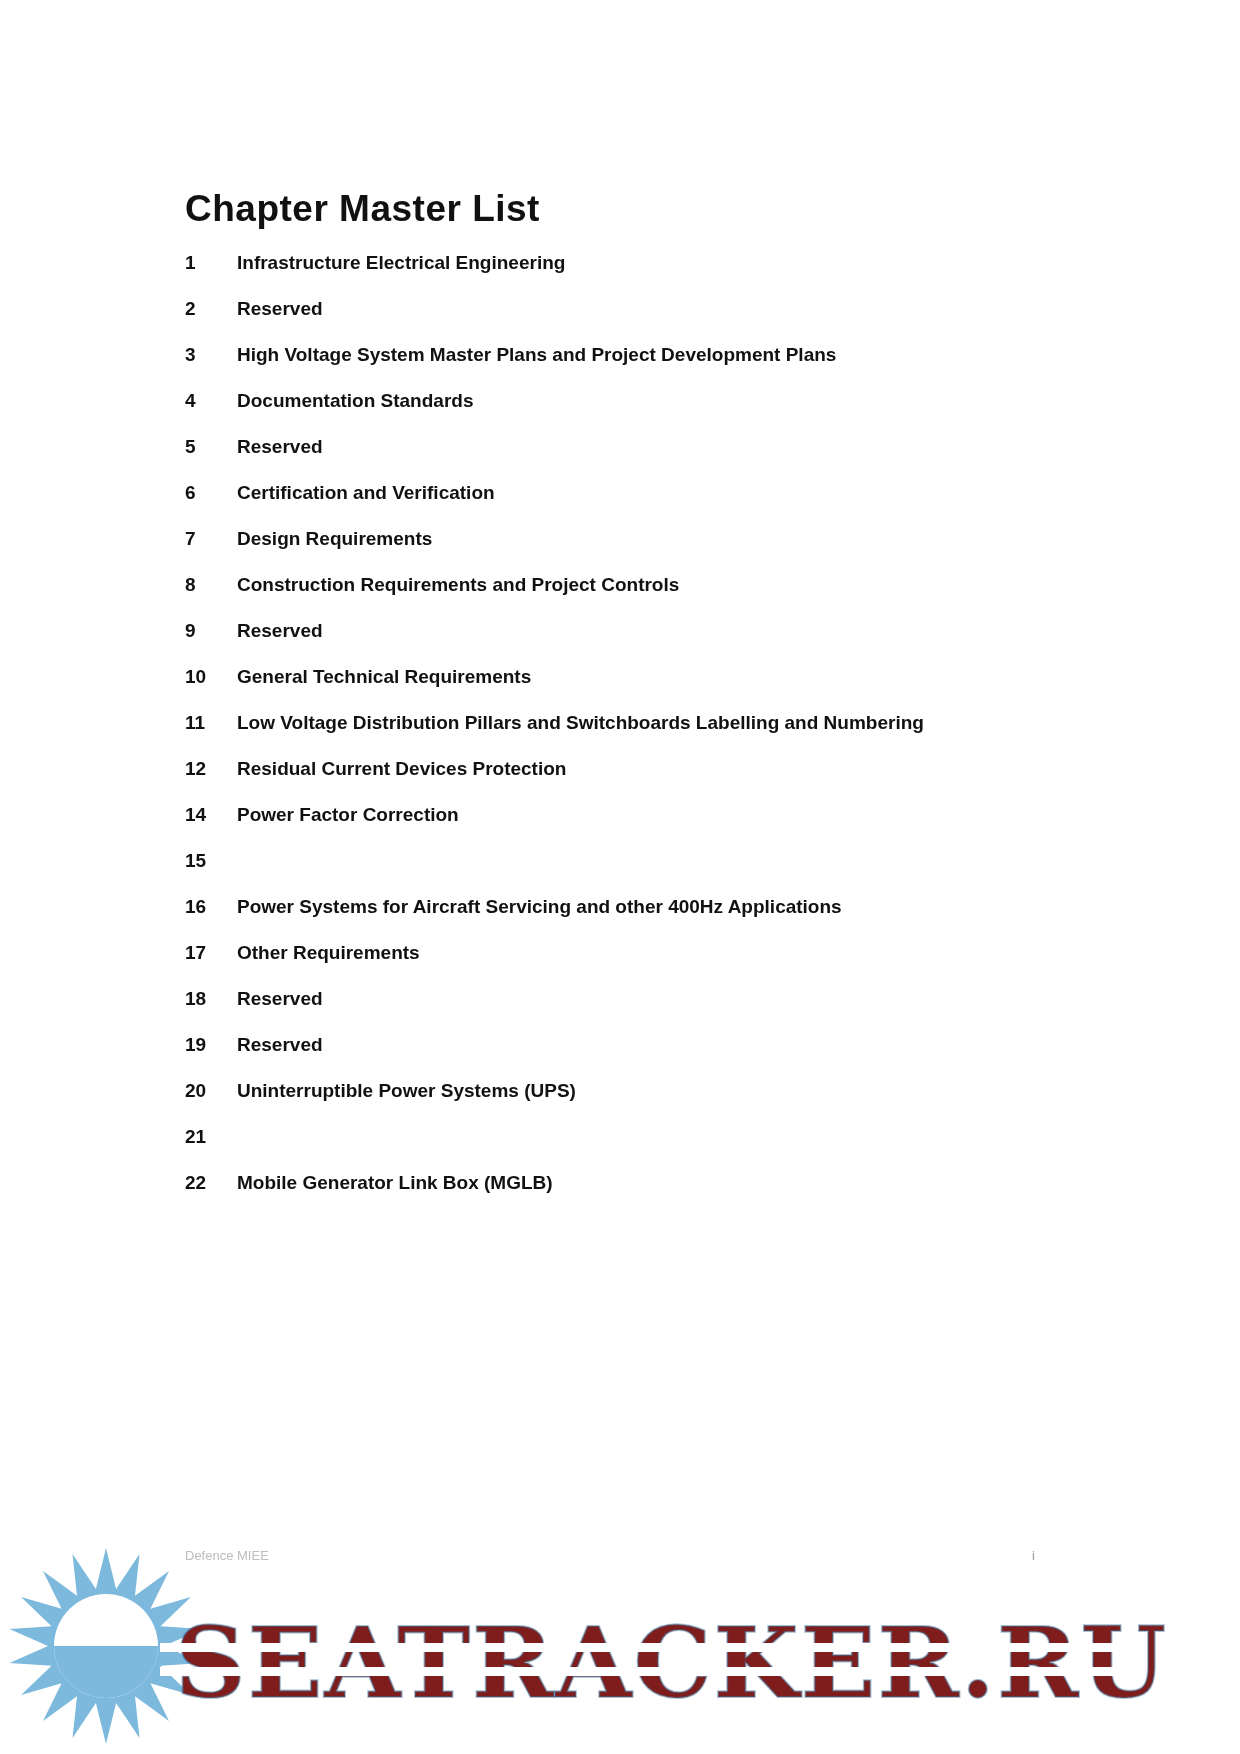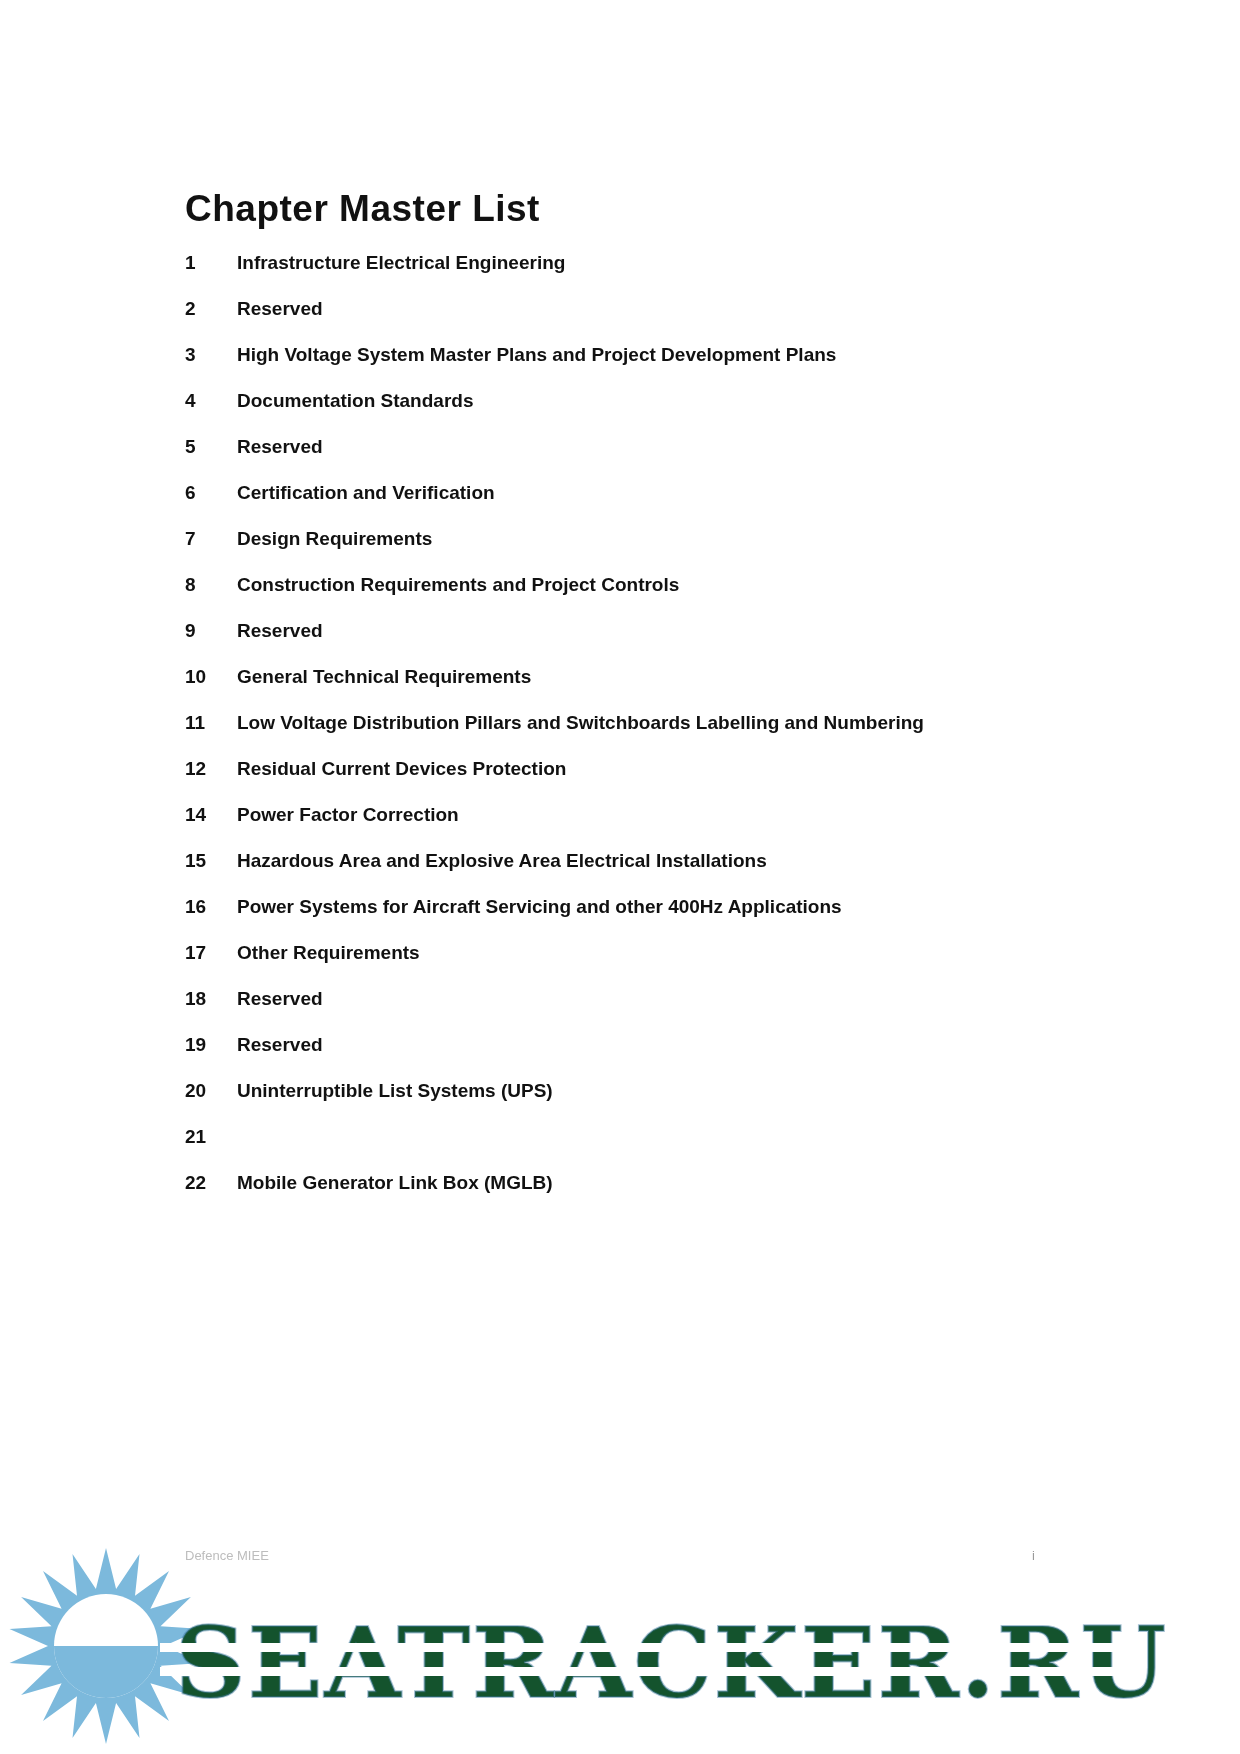--- a/index.html
+++ b/index.html
@@ -164,21 +164,20 @@
   </div>
 
 
   <div class="chapter-row">
     <span class="chapter-number">14</span>
     <span class="chapter-title">Power Factor Correction</span>
   </div>
 
   <div class="chapter-row">
     <span class="chapter-number">15</span>
-    <span class="chapter-title">Hazardous Area and Explosive Area Electrical Installations</span>
   </div>
 
   <div class="chapter-row">
     <span class="chapter-number">16</span>
     <span class="chapter-title">Power Systems for Aircraft Servicing and other 400Hz Applications</span>
   </div>
 
   <div class="chapter-row">
     <span class="chapter-number">17</span>
     <span class="chapter-title">Other Requirements</span>
@@ -189,21 +188,21 @@
     <span class="chapter-title">Reserved</span>
   </div>
 
   <div class="chapter-row">
     <span class="chapter-number">19</span>
     <span class="chapter-title">Reserved</span>
   </div>
 
   <div class="chapter-row">
     <span class="chapter-number">20</span>
-    <span class="chapter-title">Uninterruptible List Systems (UPS)</span>
+    <span class="chapter-title">Uninterruptible Power Systems (UPS)</span>
   </div>
 
   <div class="chapter-row">
     <span class="chapter-number">21</span>
   </div>
 
   <div class="chapter-row">
     <span class="chapter-number">22</span>
     <span class="chapter-title">Mobile Generator Link Box (MGLB)</span>
   </div>
@@ -212,16 +211,16 @@
 
 <div class="footer-left">Defence MIEE</div>
 <div class="footer-page-number">i</div>
 
 <div class="watermark">
   <svg class="sun-logo" viewBox="0 0 200 200" aria-hidden="true">
     <polygon fill="#7cb9dc" points="100.0,2.0 110.1,42.9 133.5,7.9 129.0,49.8 163.0,24.9 144.4,62.7 184.9,51.0 154.5,80.2 196.5,83.0 158.0,100.0 196.5,117.0 154.5,119.8 184.9,149.0 144.4,137.3 163.0,175.1 129.0,150.2 133.5,192.1 110.1,157.1 100.0,198.0 89.9,157.1 66.5,192.1 71.0,150.2 37.0,175.1 55.6,137.3 15.1,149.0 45.5,119.8 3.5,117.0 42.0,100.0 3.5,83.0 45.5,80.2 15.1,51.0 55.6,62.7 37.0,24.9 71.0,49.8 66.5,7.9 89.9,42.9"></polygon>
     <circle cx="100" cy="100" r="52" fill="#ffffff"></circle>
     <path d="M 48 100 A 52 52 0 0 0 152 100 Z" fill="#7cb9dc"></path>
   </svg>
-  <div class="watermark-text" style="color: #14532d;">SEATRACKER.RU</div>
+  <div class="watermark-text" style="color: #7f1d1d;">SEATRACKER.RU</div>
   <div class="stencil-stripe stripe-1"></div>
   <div class="stencil-stripe stripe-2"></div>
 </div>
 
 </body></html>

